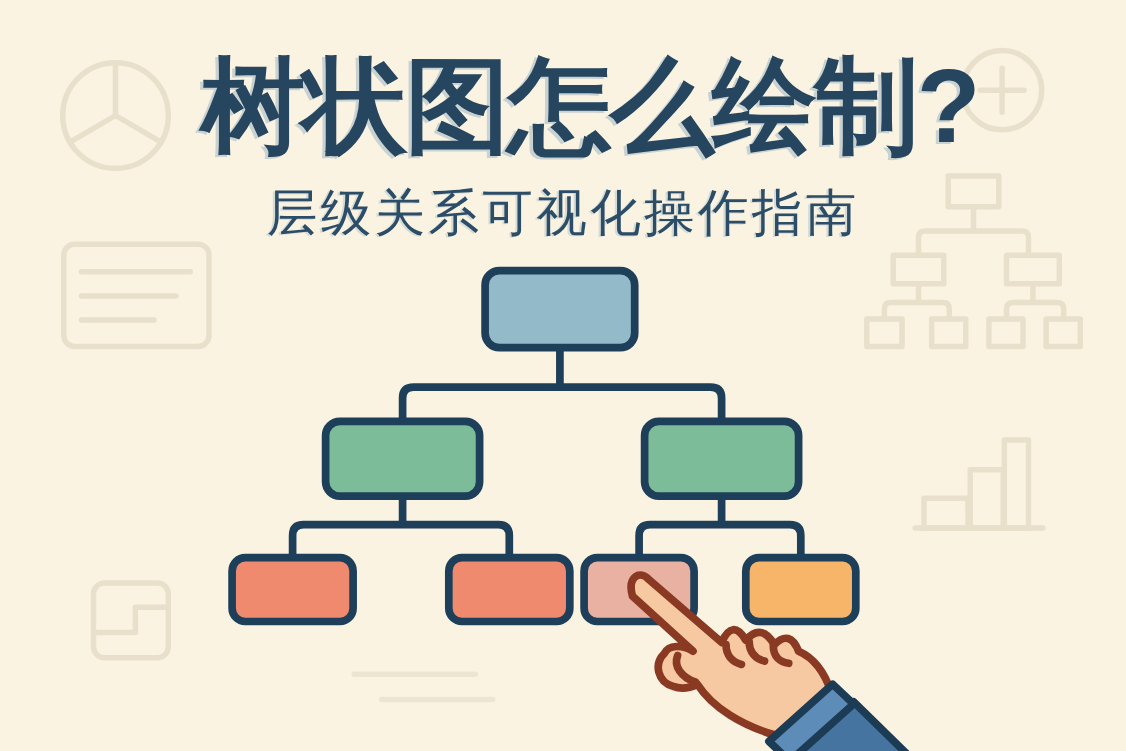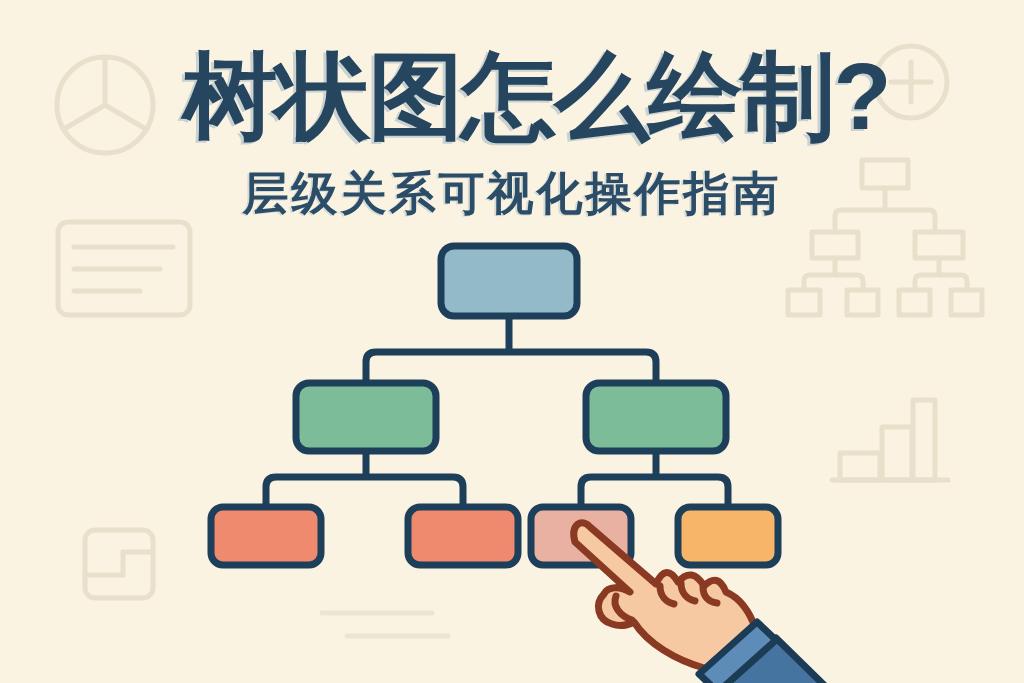--- a/index.html
+++ b/index.html
@@ -40,21 +40,21 @@
     z-index: 3;
     padding-left: 24px;
   }
   .subtitle {
     position: absolute;
     top: 163px;
     left: 0;
     width: 1024px;
     text-align: center;
     font-size: 46px;
-    font-weight: 700;
+    font-weight: 400;
     letter-spacing: 3px;
     color: #2b4d68;
     text-shadow: -2px 1px 0 rgba(160, 182, 196, 0.4);
     white-space: nowrap;
     z-index: 3;
   }
   
   .deco {
     stroke: #e8e0ca;
     fill: none;

